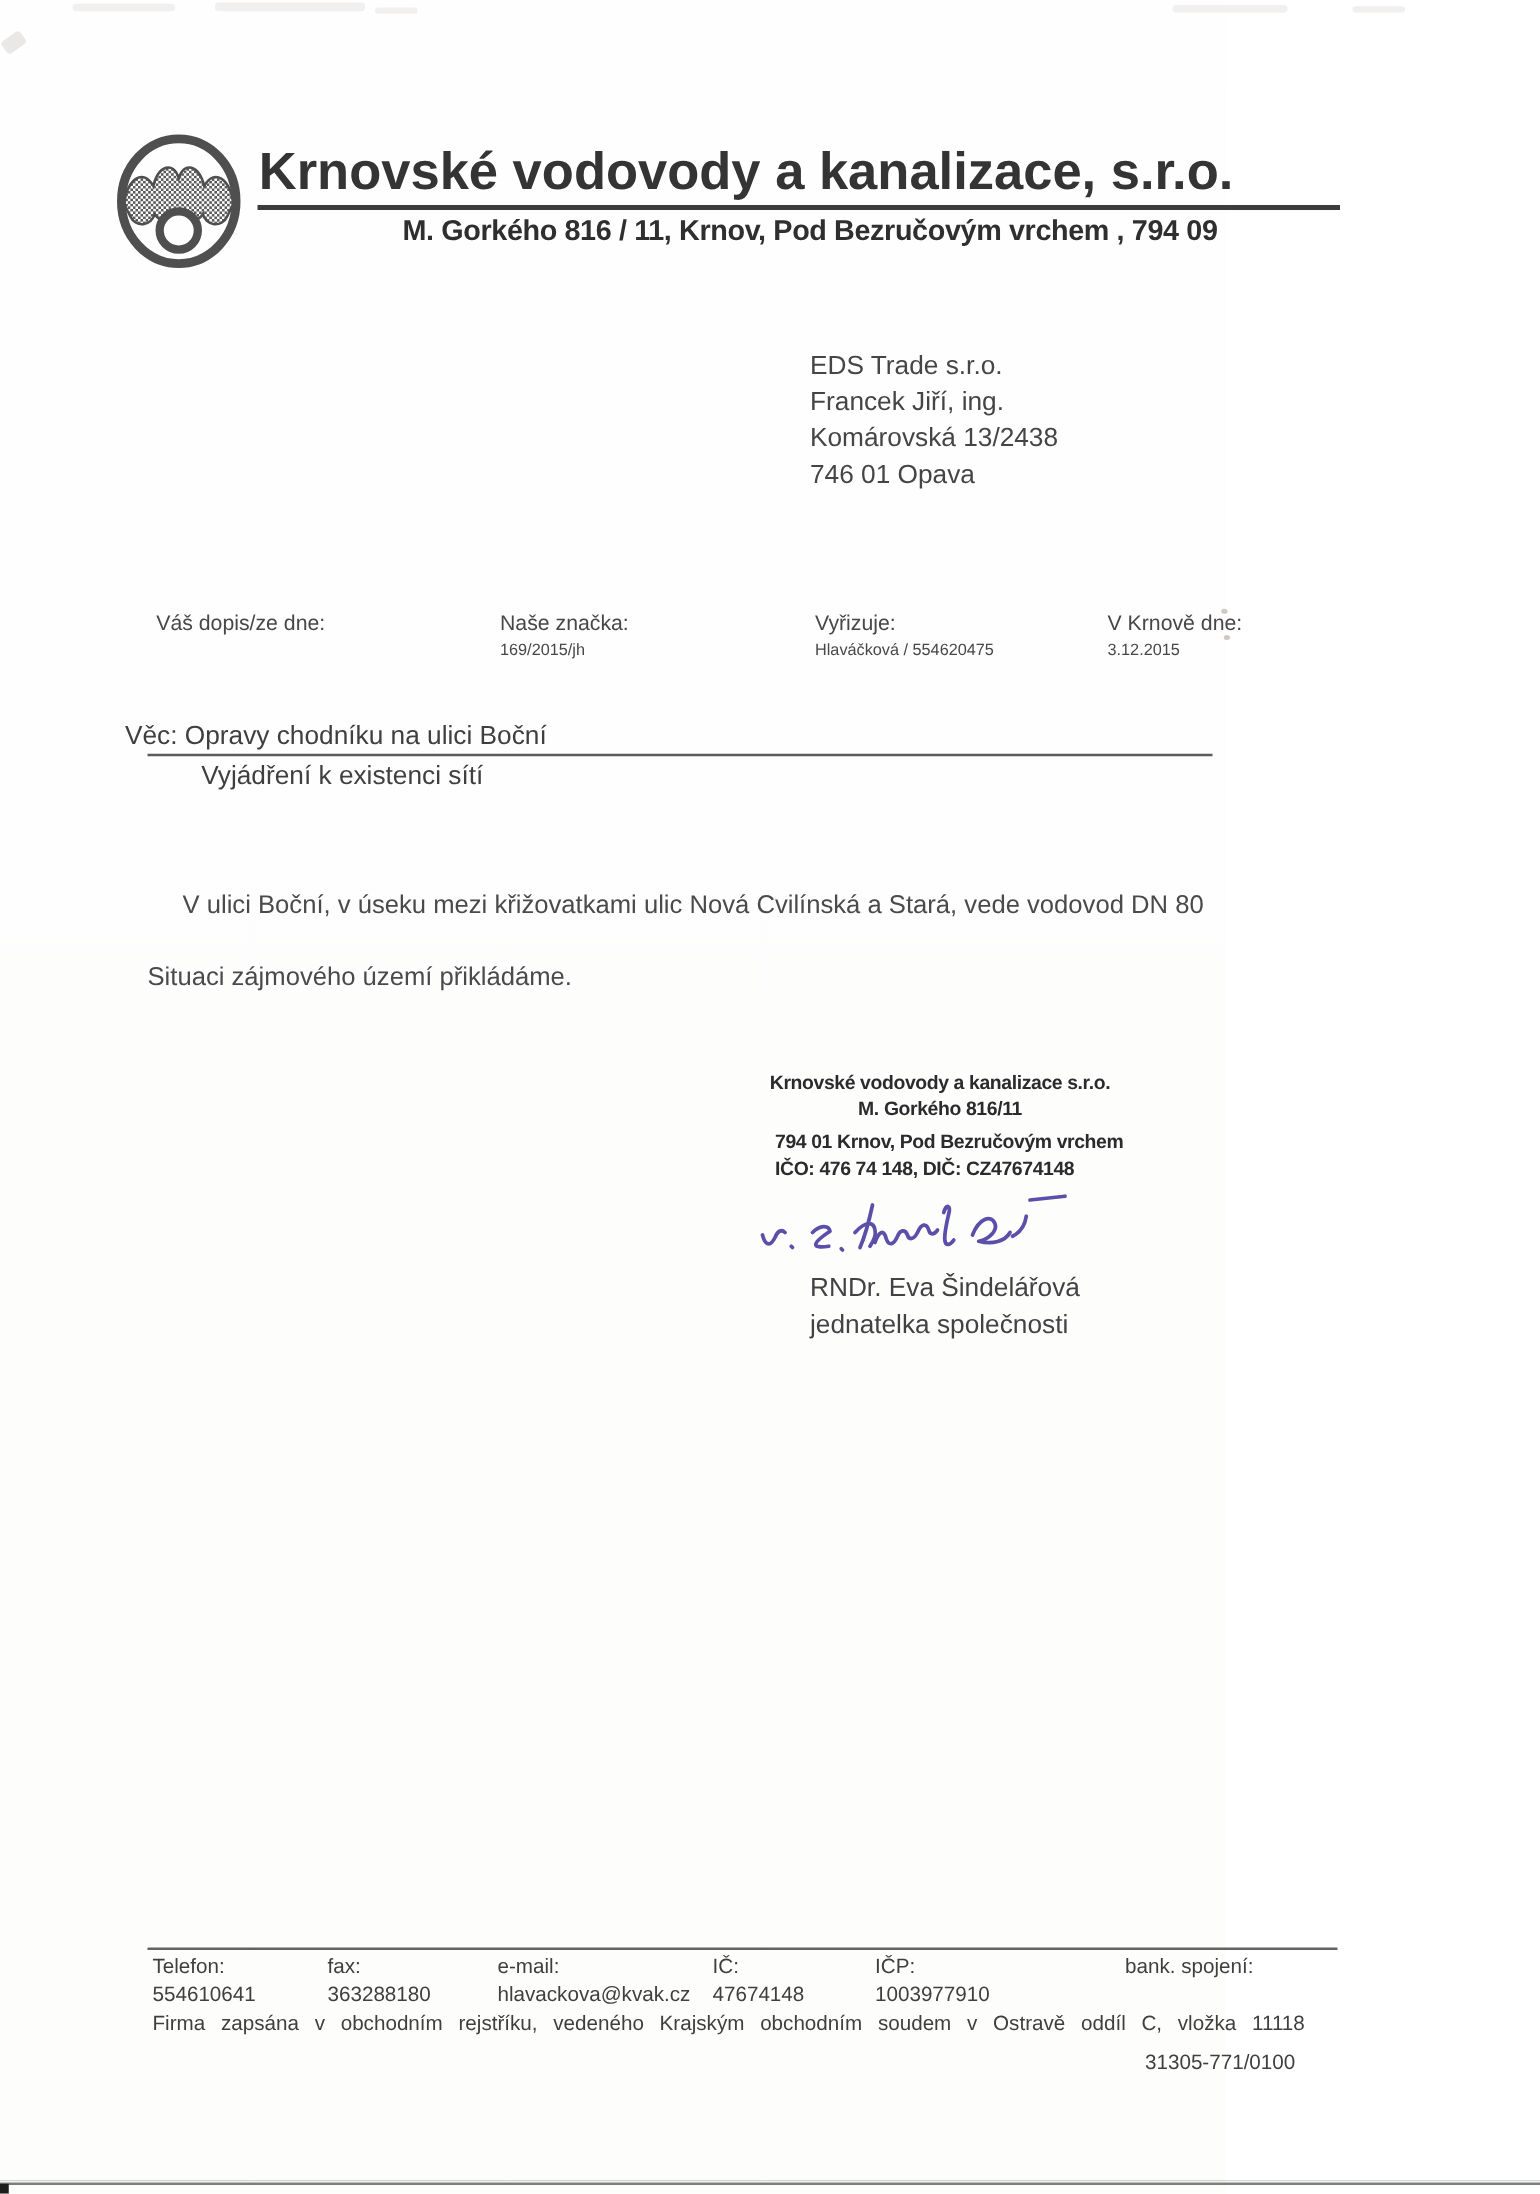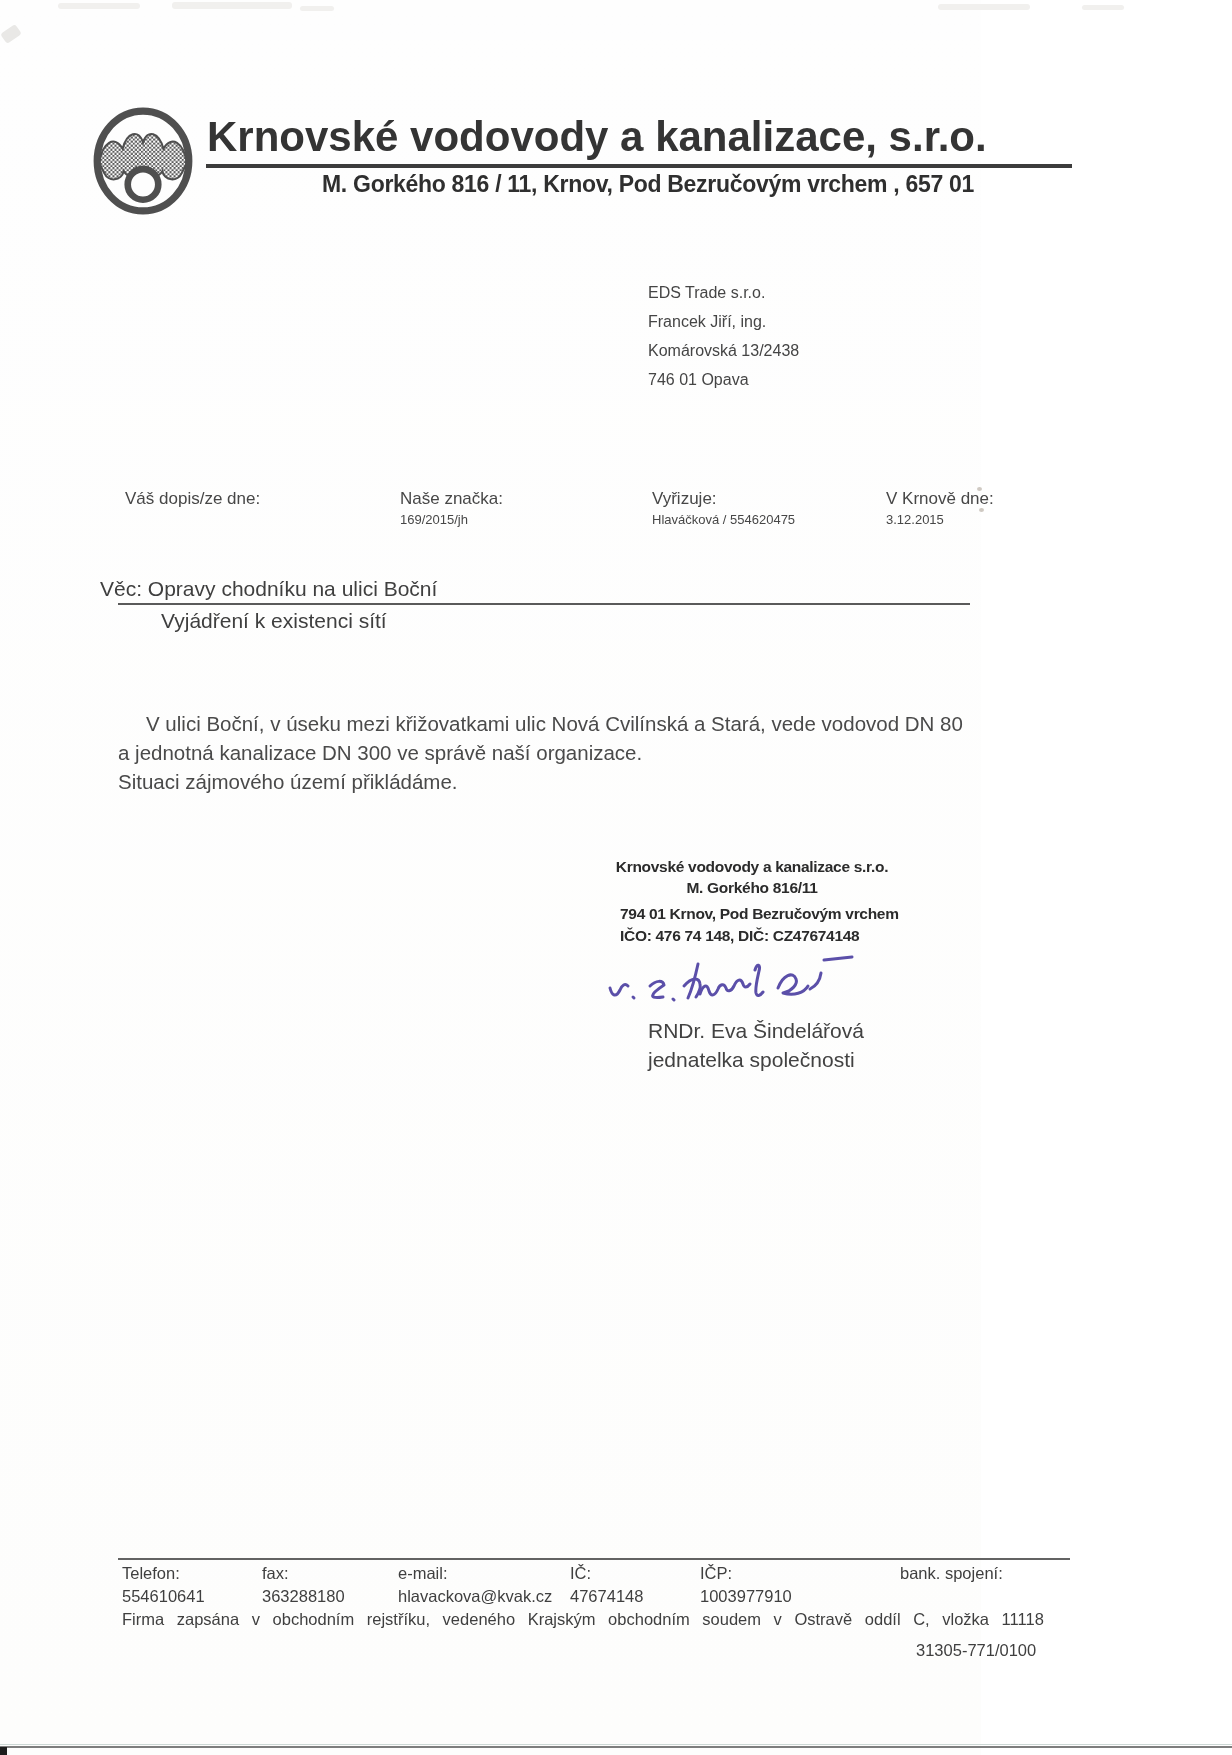--- a/index.html
+++ b/index.html
@@ -17,21 +17,21 @@
   .abs{position:absolute;white-space:nowrap;}
   
   .company-title{
     font-size:42px;font-weight:600;color:#343434;letter-spacing:0px;
   }
   .title-underline{height:4px;background:#3c3c3c;}
   .company-sub{
     font-size:23px;font-weight:700;color:#2f2f2f;letter-spacing:-0.3px;
   }
   
-  .recipient{font-size:16px;color:#454545;line-height:29px;}
+  .recipient{font-size:21px;color:#454545;line-height:29px;}
   
   .ref-label{font-size:17px;color:#474747;}
   .ref-value{font-size:13px;color:#474747;}
   
   .subject-main{font-size:21px;color:#3f3f3f;}
   .subject-underline{height:2px;background:#5a5a5a;}
   .subject-sub{font-size:21px;color:#3f3f3f;}
   
   .body-line{font-size:20.5px;color:#4a4a4a;}
   
@@ -74,21 +74,21 @@
         </pattern>
       </defs>
       <path d="M7,56 C10,36 22,28 30,42 C34,26 46,22 50,36 C54,22 66,26 70,42 C78,28 90,36 93,56 L88,66 A10,10 0 0 1 69,64 A11,11 0 0 1 50,64 A11,11 0 0 1 31,64 A10,10 0 0 1 12,66 Z" fill="url(#hatch)" stroke="#4f4f4f" stroke-width="2"></path>
       <circle cx="50" cy="77" r="15" fill="#fefefe" stroke="#4f4f4f" stroke-width="6.5"></circle>
       <ellipse cx="50" cy="54" rx="45" ry="49" fill="none" stroke="#4f4f4f" stroke-width="7"></ellipse>
     </svg>
   </div>
 
   <div class="abs company-title" style="left:207px;top:113px;">Krnovské vodovody a kanalizace, s.r.o.</div>
   <div class="abs title-underline" style="left:206px;top:164px;width:866px;"></div>
-  <div class="abs company-sub" style="left:322px;top:171px;">M. Gorkého  816 / 11,  Krnov, Pod Bezručovým vrchem , 657 01</div>
+  <div class="abs company-sub" style="left:322px;top:171px;">M. Gorkého  816 / 11,  Krnov, Pod Bezručovým vrchem , 794 09</div>
 
   <div class="abs recipient" style="left:648px;top:278px;">
     <div>EDS Trade  s.r.o.</div>
     <div>Francek Jiří, ing.</div>
     <div>Komárovská 13/2438</div>
     <div>746 01  Opava</div>
   </div>
 
   <div class="abs ref-label" style="left:125px;top:489px;">Váš dopis/ze dne:</div>
   <div class="abs ref-value" style="left:125px;top:512px;"></div>
@@ -100,21 +100,20 @@
   <div class="abs ref-value" style="left:652px;top:512px;">Hlaváčková / 554620475</div>
 
   <div class="abs ref-label" style="left:886px;top:489px;">V Krnově dne:</div>
   <div class="abs ref-value" style="left:886px;top:512px;">3.12.2015</div>
 
   <div class="abs subject-main" style="left:100px;top:577px;">Věc: Opravy chodníku na ulici Boční</div>
   <div class="abs subject-underline" style="left:118px;top:603px;width:852px;"></div>
   <div class="abs subject-sub" style="left:161px;top:609px;">Vyjádření k existenci sítí</div>
 
   <div class="abs body-line" style="left:146px;top:712px;">V ulici Boční, v úseku mezi křižovatkami ulic Nová Cvilínská a Stará, vede vodovod DN 80</div>
-  <div class="abs body-line" style="left:118px;top:741px;">a jednotná kanalizace DN 300 ve správě naší organizace.</div>
   <div class="abs body-line" style="left:118px;top:770px;">Situaci zájmového území přikládáme.</div>
 
   <div class="abs stamp-line stamp-center" style="left:612px;top:858px;">Krnovské vodovody a kanalizace s.r.o.</div>
   <div class="abs stamp-line stamp-center" style="left:612px;top:879px;">M. Gorkého 816/11</div>
   <div class="abs stamp-line" style="left:620px;top:905px;">794 01 Krnov, Pod Bezručovým vrchem</div>
   <div class="abs stamp-line" style="left:620px;top:927px;">IČO:  476  74  148,  DIČ:  CZ47674148</div>
 
   <div class="abs" style="left:592px;top:942px;width:320px;height:78px;" aria-label="v. z. Hlaváčková">
     <svg width="320" height="78" viewBox="0 0 320 78">
       <g fill="none" stroke="#4a3da0" stroke-width="3" stroke-linecap="round" stroke-linejoin="round" opacity="0.9">

